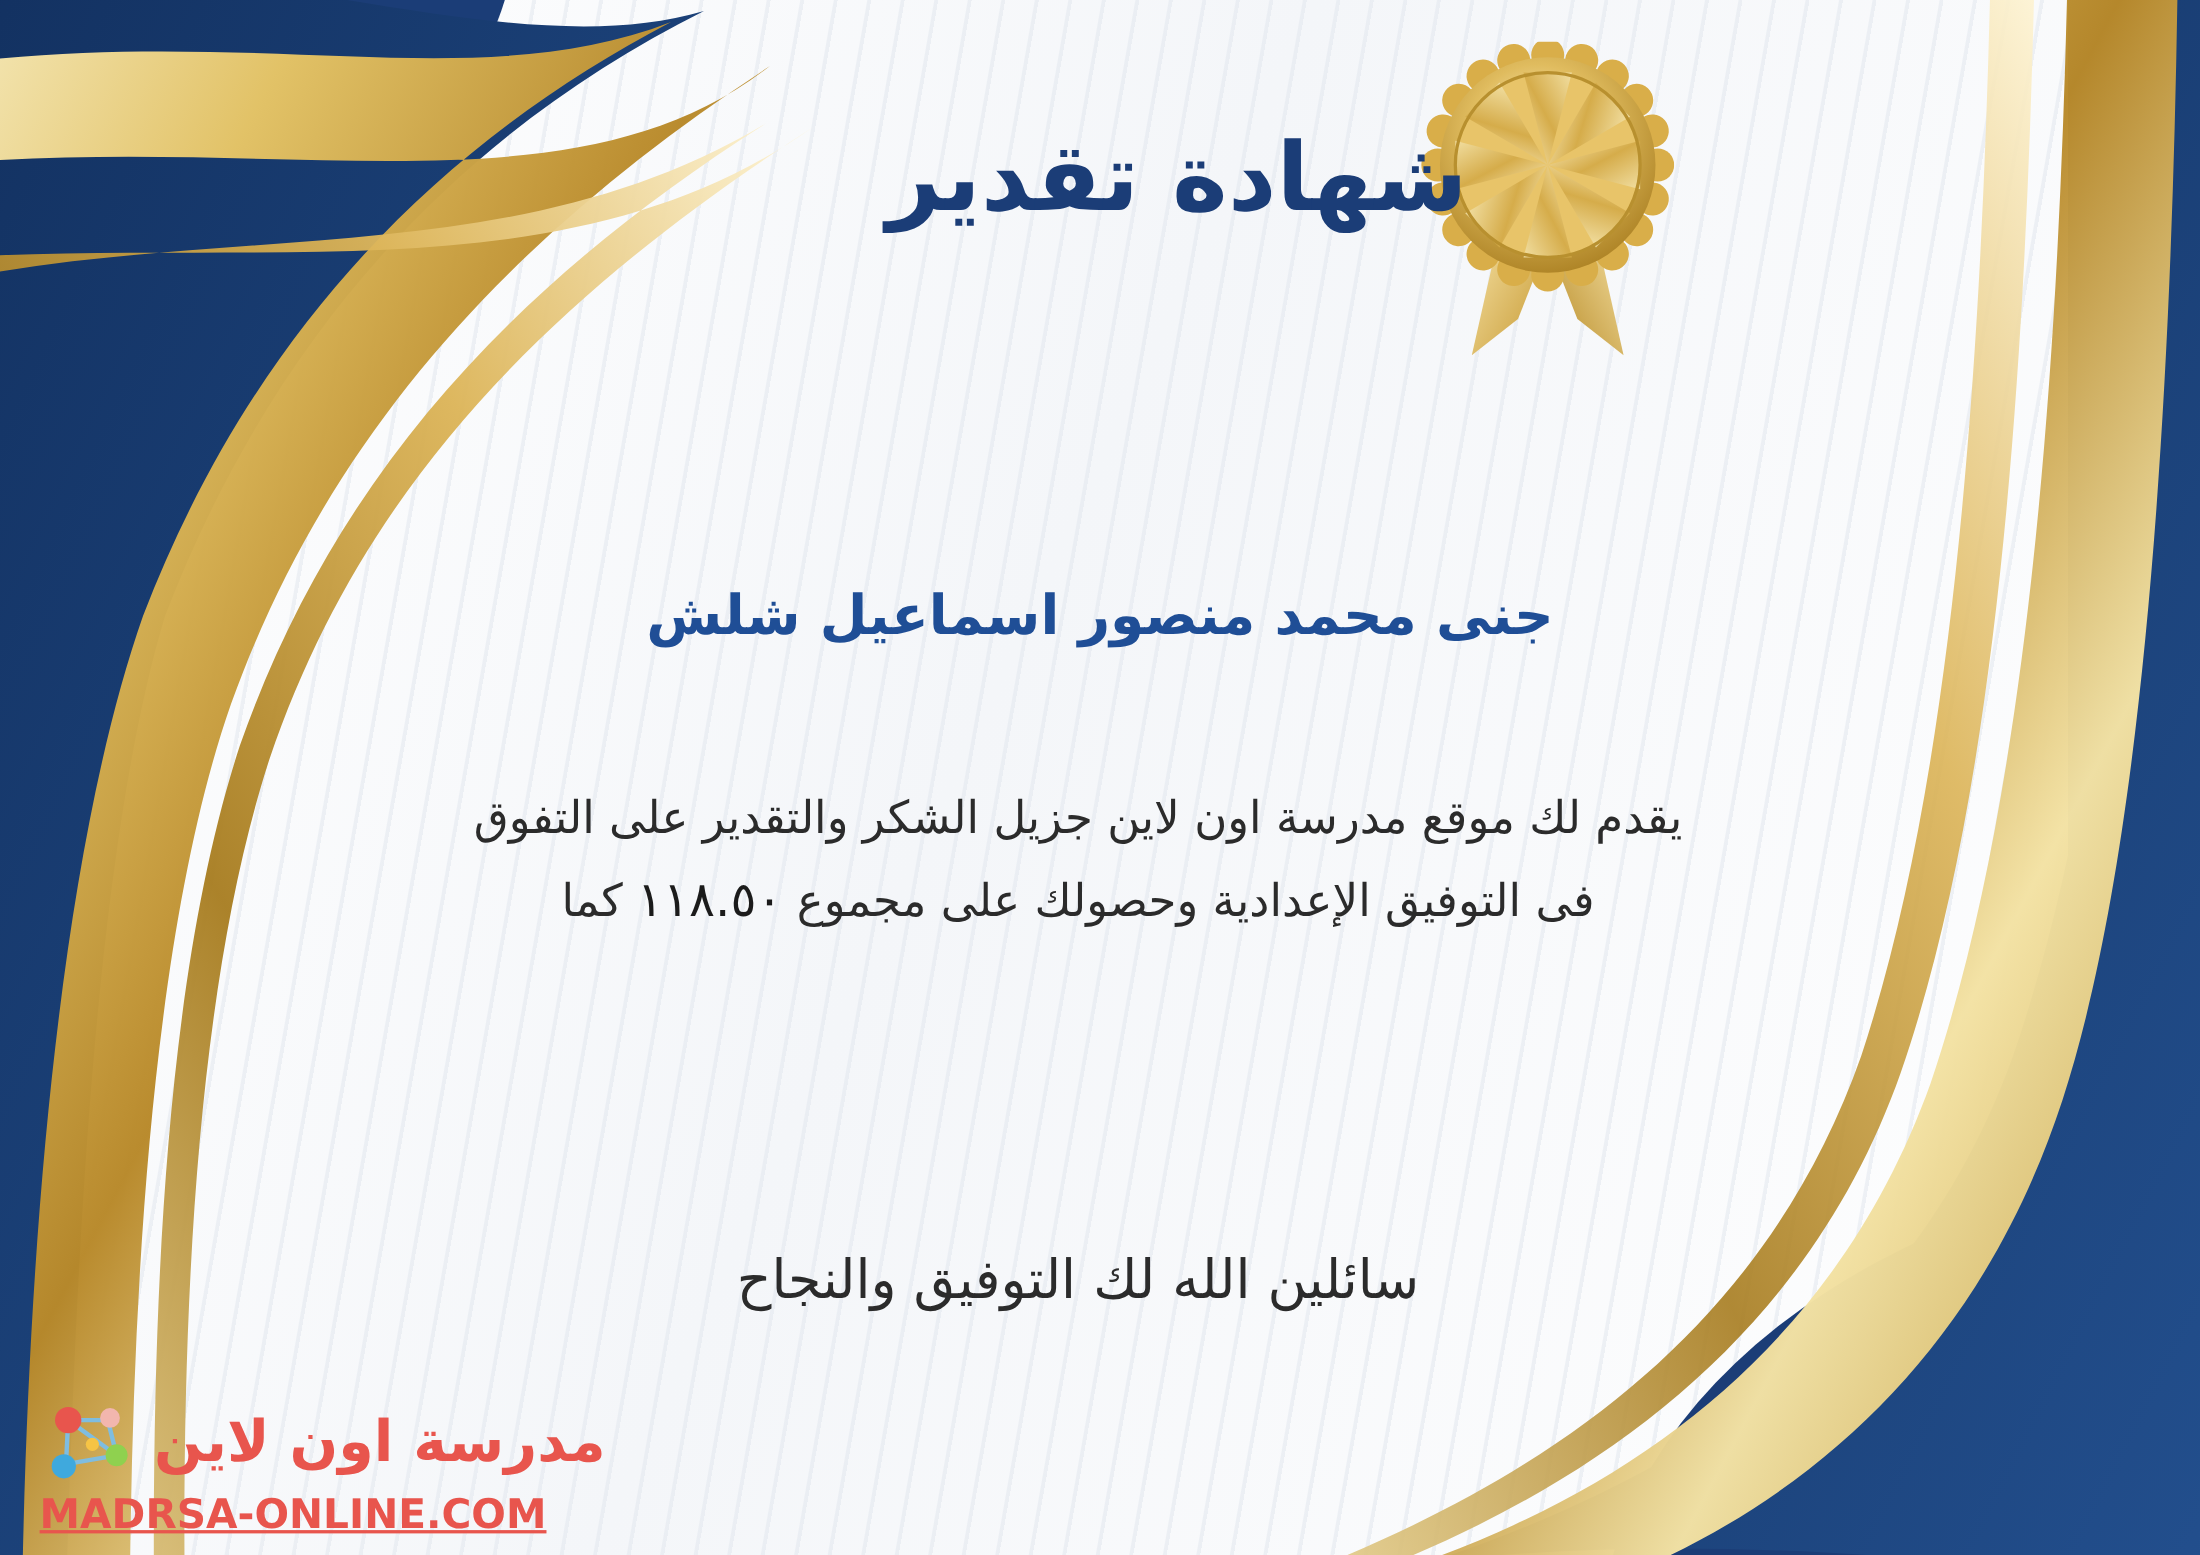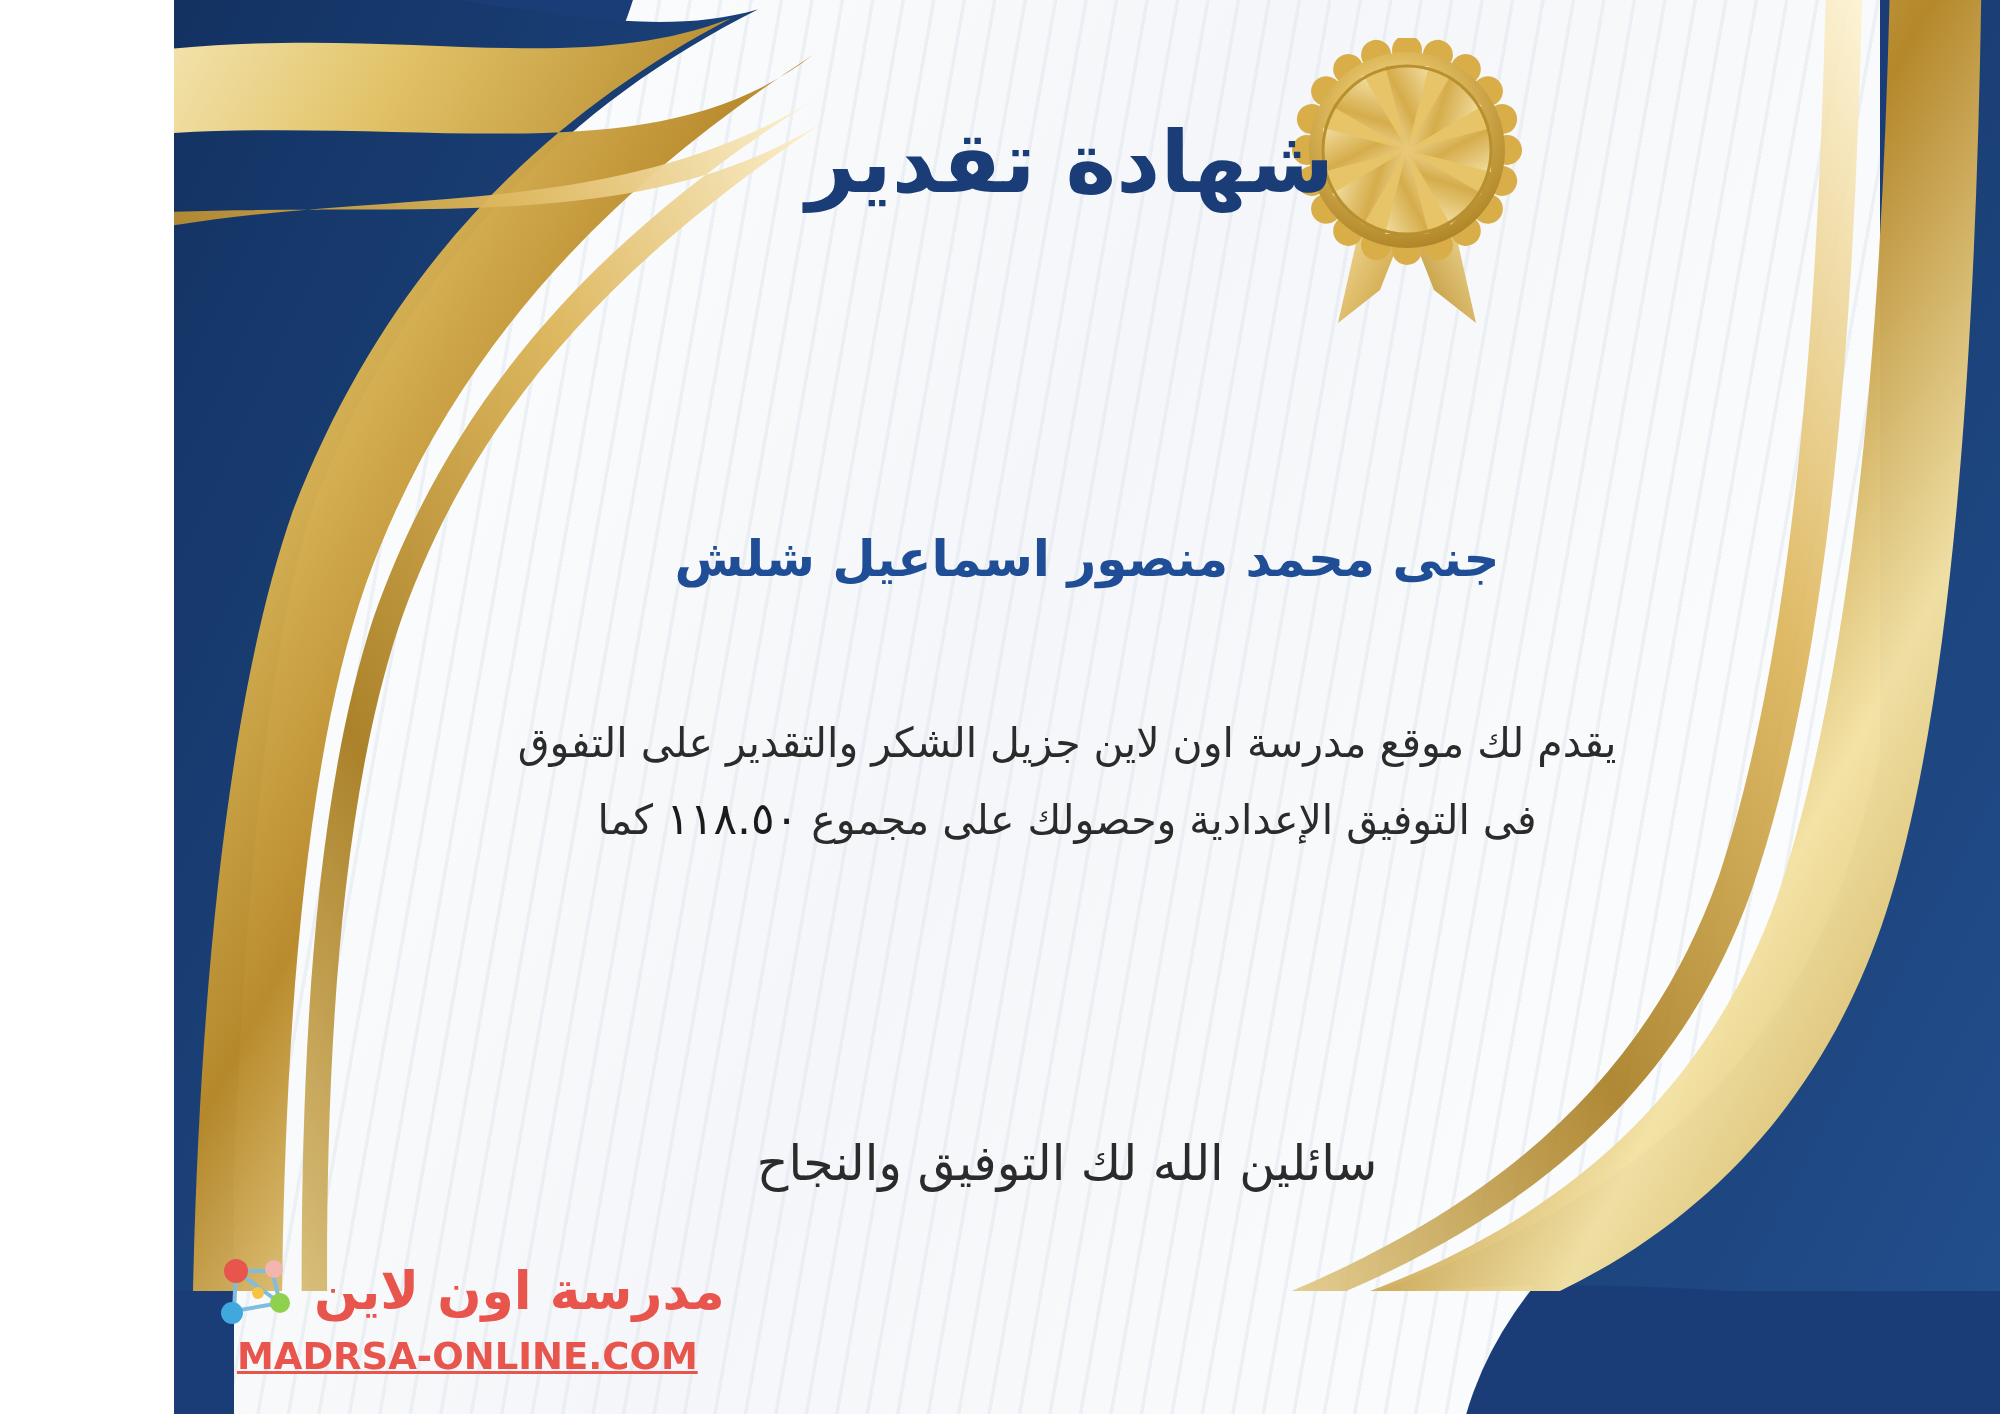--- a/index.html
+++ b/index.html
@@ -2,21 +2,21 @@
 <html lang="ar" dir="rtl"><head>
 <meta charset="utf-8">
 <style>
   html, body {
     margin: 0;
     padding: 0;
     background: #ffffff;
   }
   .canvas {
     position: relative;
-    width: 1826px;
+    width: 2000px;
     height: 1414px;
     overflow: hidden;
     background: #ffffff;
     font-family: "DejaVu Sans", sans-serif;
   }
 
   
   .paper {
     position: absolute;
     inset: 0;
@@ -123,24 +123,24 @@
     text-align: center;
     font-size: 49px;
     color: #2b2b2b;
     direction: rtl;
   }
 
   
   .brand {
     position: absolute;
     left: 36px;
-    bottom: 36px;
+    bottom: 16px;
     display: flex;
     flex-direction: column;
-    align-items: center;
+    align-items: flex-end;
     direction: rtl;
   }
   .brand-row {
     display: flex;
     align-items: center;
     gap: 12px;
   }
   .brand-ar {
     font-size: 52px;
     font-weight: 700;

